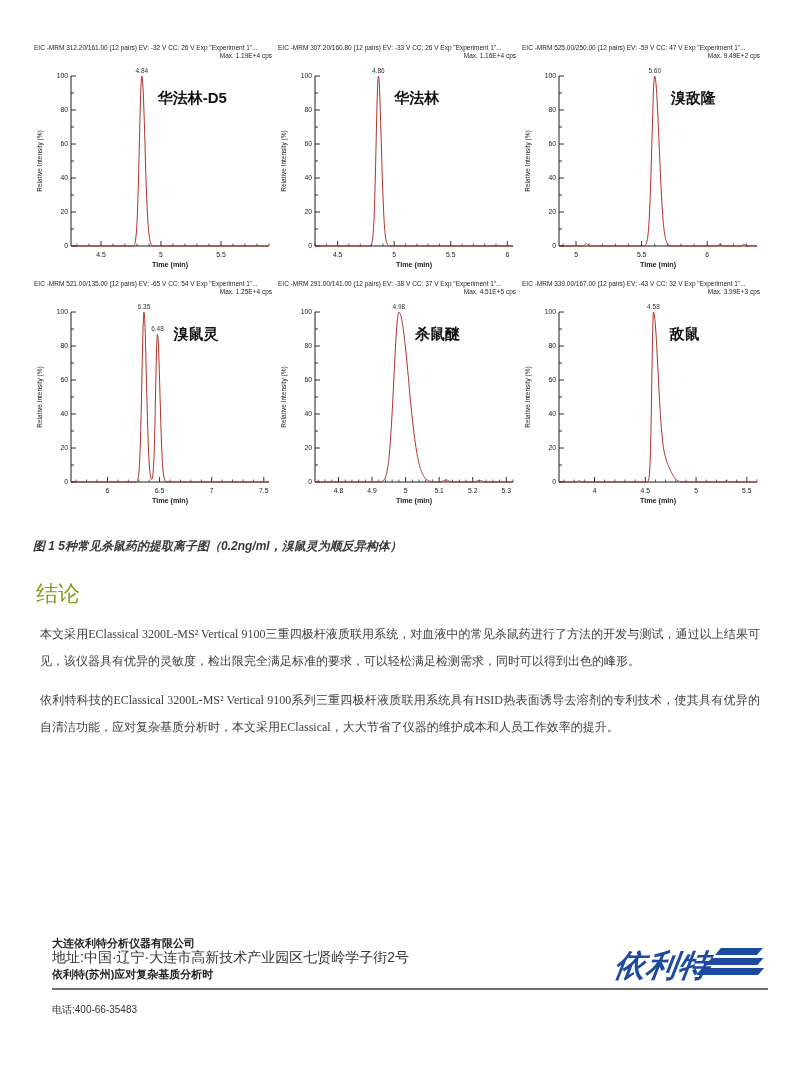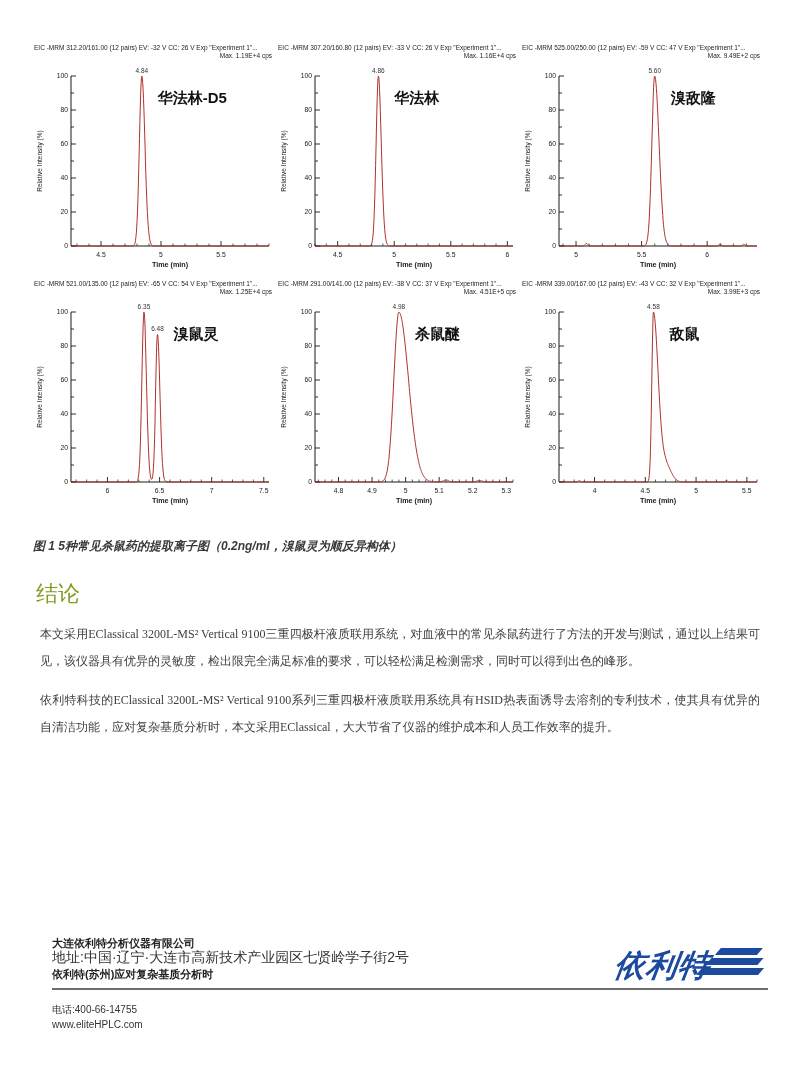--- a/index.html
+++ b/index.html
@@ -375,18 +375,17 @@
     <svg class="logo" id="logo" width="160" height="50">
         <g transform="translate(10 2) skewX(-8)">
           <text x="0" y="36" font-size="31" font-weight="900" font-style="italic" fill="#1b4a9e" letter-spacing="1">依利特</text>
           <path d="M104 8 H146 L141 15 H99 Z" fill="#1b4a9e"></path>
           <path d="M96 18 H148 L143 25 H91 Z" fill="#1b4a9e"></path>
           <path d="M88 28 H150 L145 35 H83 Z" fill="#1b4a9e"></path>
         </g>
       </svg>
     <div class="rule"></div>
     <div class="contact">
-      <div>电话:400-66-14755</div>
-      <div>www.eliteHPLC.com</div>
+      <div>电话:400-66-35483</div>
     </div>
   </div>
 
 </div>
 
 </body></html>

